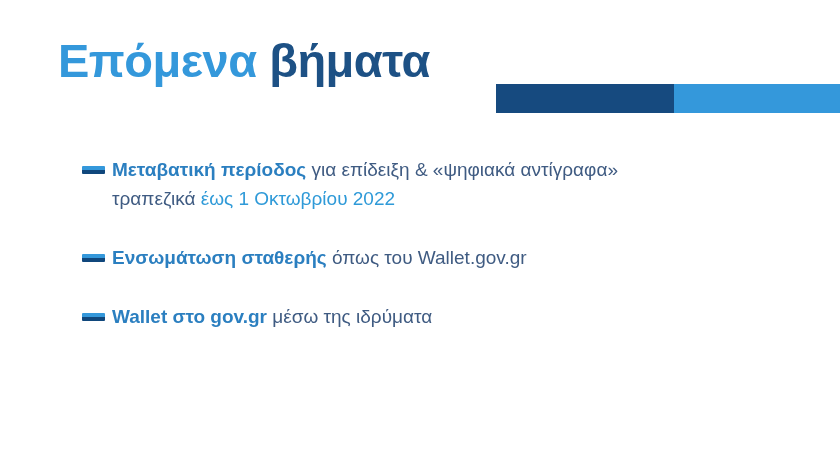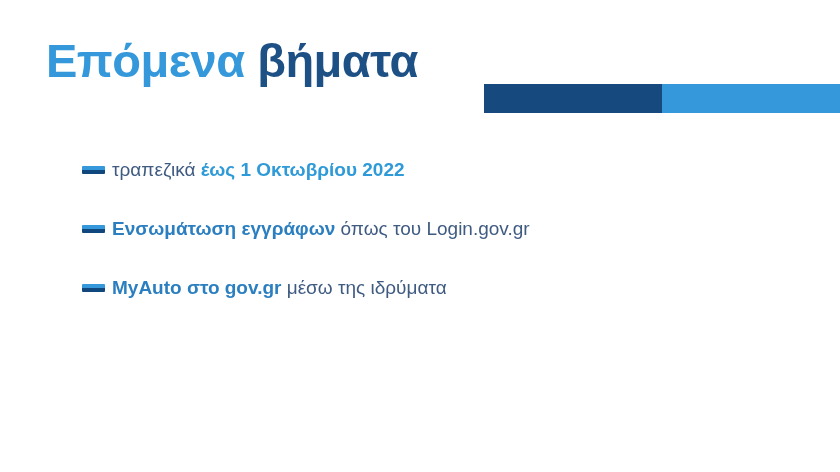--- a/index.html
+++ b/index.html
@@ -18,21 +18,21 @@
   .slide {
     position: relative;
     width: 840px;
     height: 472px;
     background: #ffffff;
   }
 
   
   .title-row {
     position: absolute;
-    left: 0;
+    left: 12px;
     top: 32px;
     width: 724px;
     height: 62px;
   }
 
   .slide-title {
     position: absolute;
     left: 46px;
     top: 0;
     font-size: 47px;
@@ -96,21 +96,21 @@
     font-weight: 400;
     white-space: nowrap;
   }
 
   .em-dark {
     color: #2b7fc0;
     font-weight: 700;
   }
   .em-bright {
     color: #2f9ad8;
-    font-weight: 700;
+    font-weight: 400;
     margin-top: 12px;
   }
 </style>
 </head>
 <body>
 
 <div class="slide">
 
   <div class="title-row">
     <div class="slide-title">
@@ -120,33 +120,36 @@
       <div class="seg-dark"></div>
       <div class="seg-light"></div>
     </div>
   </div>
 
   <div class="bullet-list">
 
     <div class="bullet-item">
       <span class="bullet-marker"></span>
       <div class="bullet-line">
+        <span class="em-dark">Μεταβατική περίοδος</span><span> για επίδειξη &amp; «ψηφιακά αντίγραφα»</span>
+      </div>
+      <div class="bullet-line">
         <span>τραπεζικά </span><span class="em-bright">έως 1 Οκτωβρίου 2022</span>
       </div>
     </div>
 
     <div class="bullet-item">
       <span class="bullet-marker"></span>
       <div class="bullet-line">
-        <span class="em-dark">Ενσωμάτωση εγγράφων</span><span> όπως του Login.gov.gr</span>
+        <span class="em-dark">Ενσωμάτωση σταθερής</span><span> όπως του Wallet.gov.gr</span>
       </div>
     </div>
 
     <div class="bullet-item">
       <span class="bullet-marker"></span>
       <div class="bullet-line">
-        <span class="em-dark">MyAuto στο gov.gr</span><span> μέσω της ιδρύματα</span>
+        <span class="em-dark">Wallet στο gov.gr</span><span> μέσω της ιδρύματα</span>
       </div>
     </div>
 
   </div>
 
 </div>
 
 </body></html>

